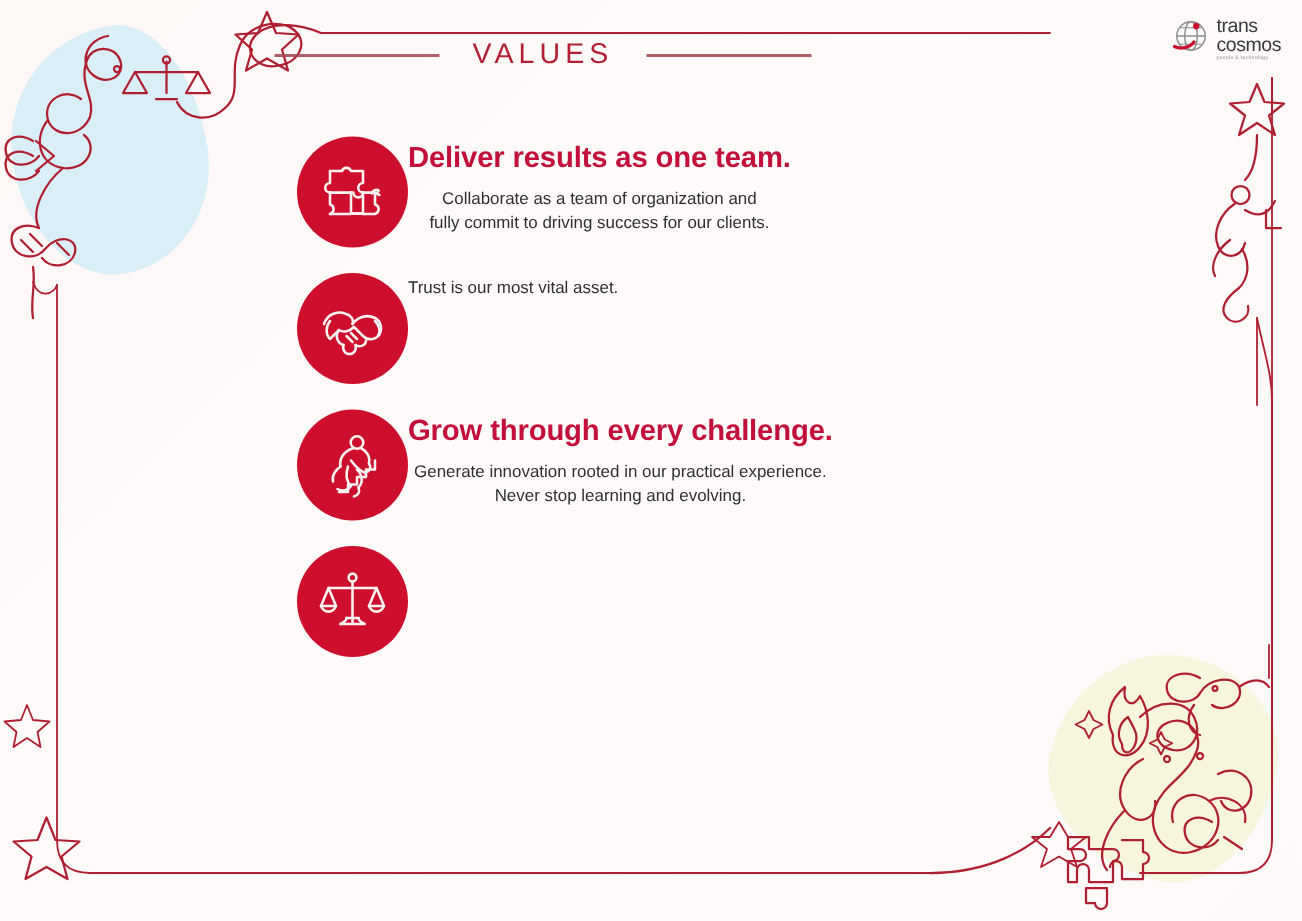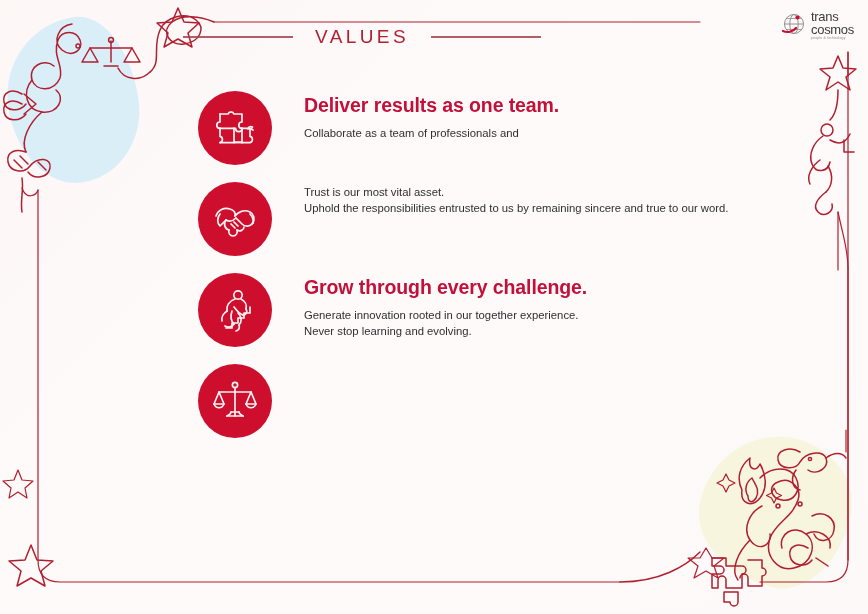--- a/index.html
+++ b/index.html
@@ -156,22 +156,22 @@
     height: 46px;
   }
   .icon-badge svg * {
     fill: none;
     stroke: #fdf3f3;
     stroke-width: 1.7;
     stroke-linecap: round;
     stroke-linejoin: round;
   }
   .value-text {
-    margin-left: 32px;
     padding-top: 8px;
+    text-align: center;
   }
   .value-head {
     color: #c2103a;
     font-size: 19.5px;
     font-weight: bold;
     letter-spacing: -.1px;
     margin-bottom: 9px;
     white-space: nowrap;
   }
   .value-line {
@@ -347,21 +347,22 @@
           <path d="M 30 23.4 a 3.2 3.2 0 0 1 -6.4 0 h -1.6"></path>
           <path d="M 22 23.4 v 14 h 8 a 3.2 3.2 0 0 1 0 0.2 h 0"></path>
           <path d="M 22 37.4 h 8 v -14"></path>
           <path d="M 8 23.4 v 8 a 3.2 3.2 0 0 1 0 6.2 h 0"></path>
           <path d="M 8 37.6 h 14"></path>
           <path d="M 36 24 a 3 3 0 0 1 4.5 -2 l -1.5 2 l 2 1"></path>
         </svg>
       </div>
       <div class="value-text">
         <div class="value-head">Deliver results as one team.</div>
-        <div class="value-line">Collaborate as a team of professionals and</div>
+        <div class="value-line">Collaborate as a team of organization and</div>
+        <div class="value-line">fully commit to driving success for our clients.</div>
       </div>
     </div>
 
     <div class="value-row">
       <div class="icon-badge">
         <svg viewBox="0 0 46 46">
           <path d="M 4 20 C 6 14 12 11 18 13 C 22 14 24 17 23 20"></path>
           <path d="M 23 20 C 26 16 32 13 38 16 C 42 18 43 23 41 27"></path>
           <path d="M 41 27 C 38 31 33 31 30 28 L 24 22"></path>
           <path d="M 24 22 C 21 25 17 26 14 24"></path>
@@ -369,21 +370,20 @@
           <path d="M 17 34 C 16 37 18 40 21 40 C 24 40 26 37 25 34"></path>
           <path d="M 25 34 C 28 36 32 34 32 31"></path>
           <path d="M 8 18 C 5 22 5 27 8 30 L 14 24"></path>
           <path d="M 38 18 C 41 21 42 25 40 28"></path>
           <path d="M 19 28 L 23 32"></path>
           <path d="M 22 26 L 26 30"></path>
         </svg>
       </div>
       <div class="value-text">
         <div class="value-line">Trust is our most vital asset.</div>
-        <div class="value-line">Uphold the responsibilities entrusted to us by remaining sincere and true to our word.</div>
       </div>
     </div>
 
 
     <div class="value-row">
       <div class="icon-badge">
         <svg viewBox="0 0 46 46">
           <circle cx="26" cy="8" r="4.2"></circle>
           <path d="M 23 12 C 17 14 14 19 15 24"></path>
           <path d="M 29 12 C 33 14 35 18 34 22"></path>
@@ -392,21 +392,21 @@
           <path d="M 22 20 C 25 24 28 27 31 28"></path>
           <path d="M 20 24 C 18 30 19 34 22 37"></path>
           <path d="M 22 37 C 20 40 16 41 13 39"></path>
           <path d="M 26 26 C 30 30 30 35 27 38"></path>
           <path d="M 27 38 C 28 41 27 43 24 44"></path>
           <path d="M 38 20 L 38 26 L 32 26 L 32 31 L 26 31 L 26 36 L 20 36 L 20 41 L 14 41"></path>
         </svg>
       </div>
       <div class="value-text">
         <div class="value-head">Grow through every challenge.</div>
-        <div class="value-line">Generate innovation rooted in our together experience.</div>
+        <div class="value-line">Generate innovation rooted in our practical experience.</div>
         <div class="value-line">Never stop learning and evolving.</div>
       </div>
     </div>
 
     <div class="value-row">
       <div class="icon-badge">
         <svg viewBox="0 0 46 46">
           <circle cx="23" cy="7" r="2.6"></circle>
           <path d="M 23 9.6 L 23 38"></path>
           <path d="M 7 14 L 39 14"></path>

